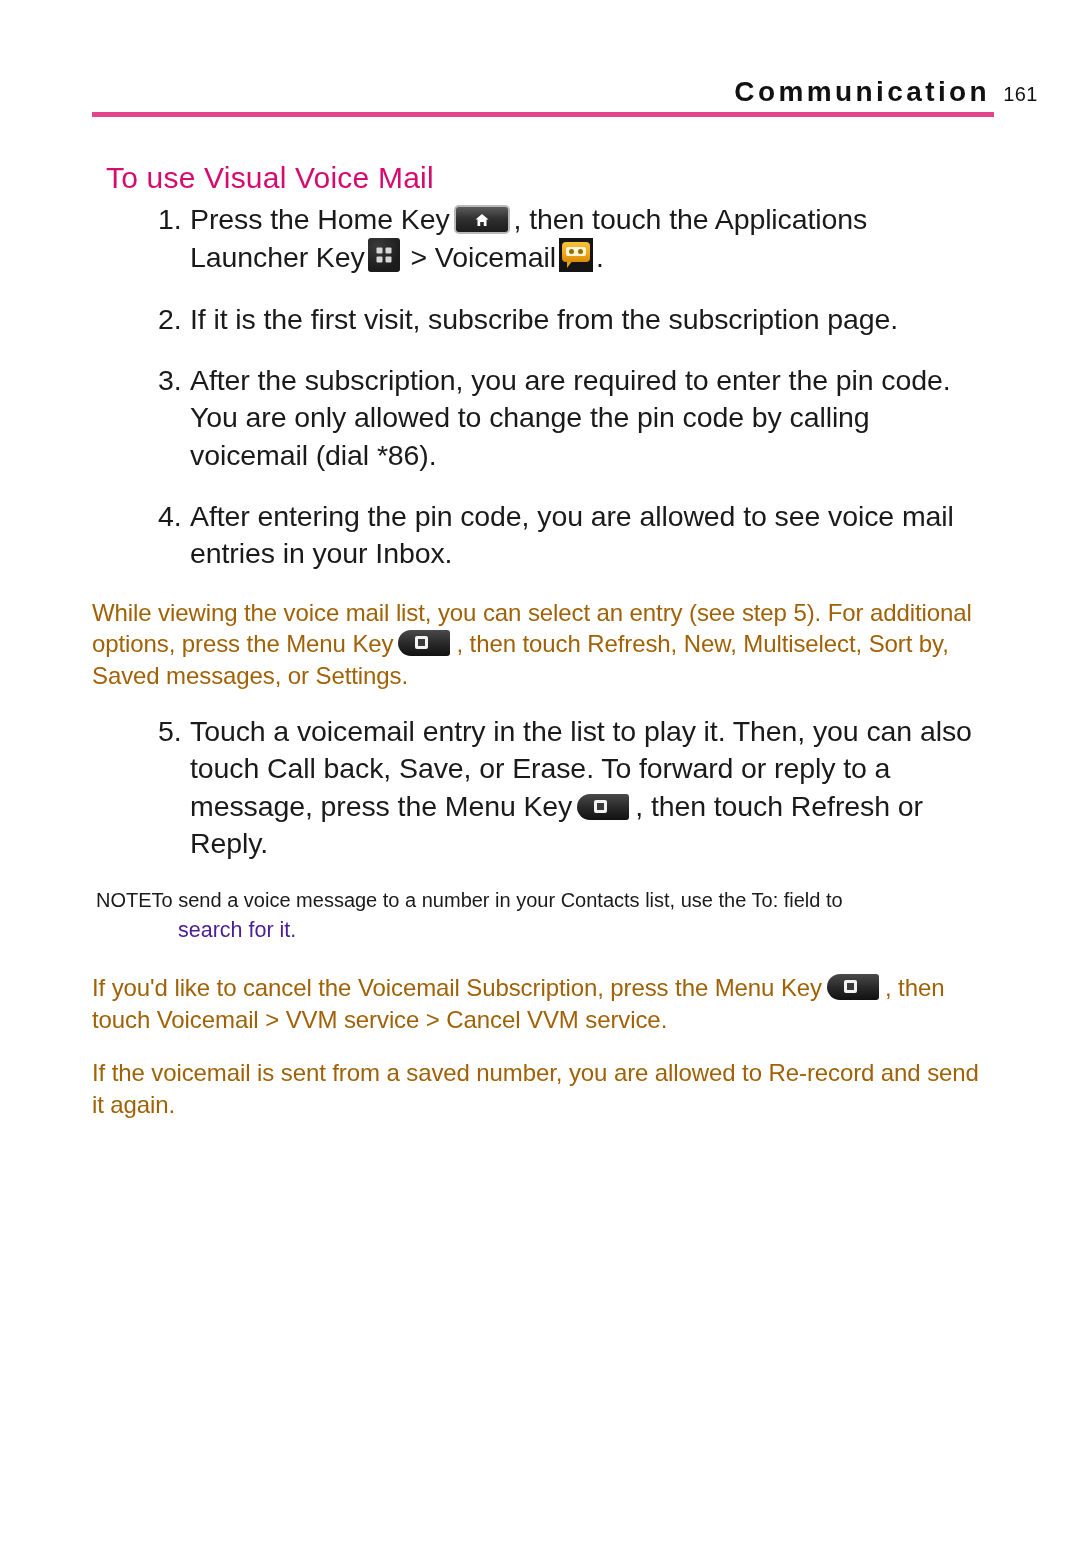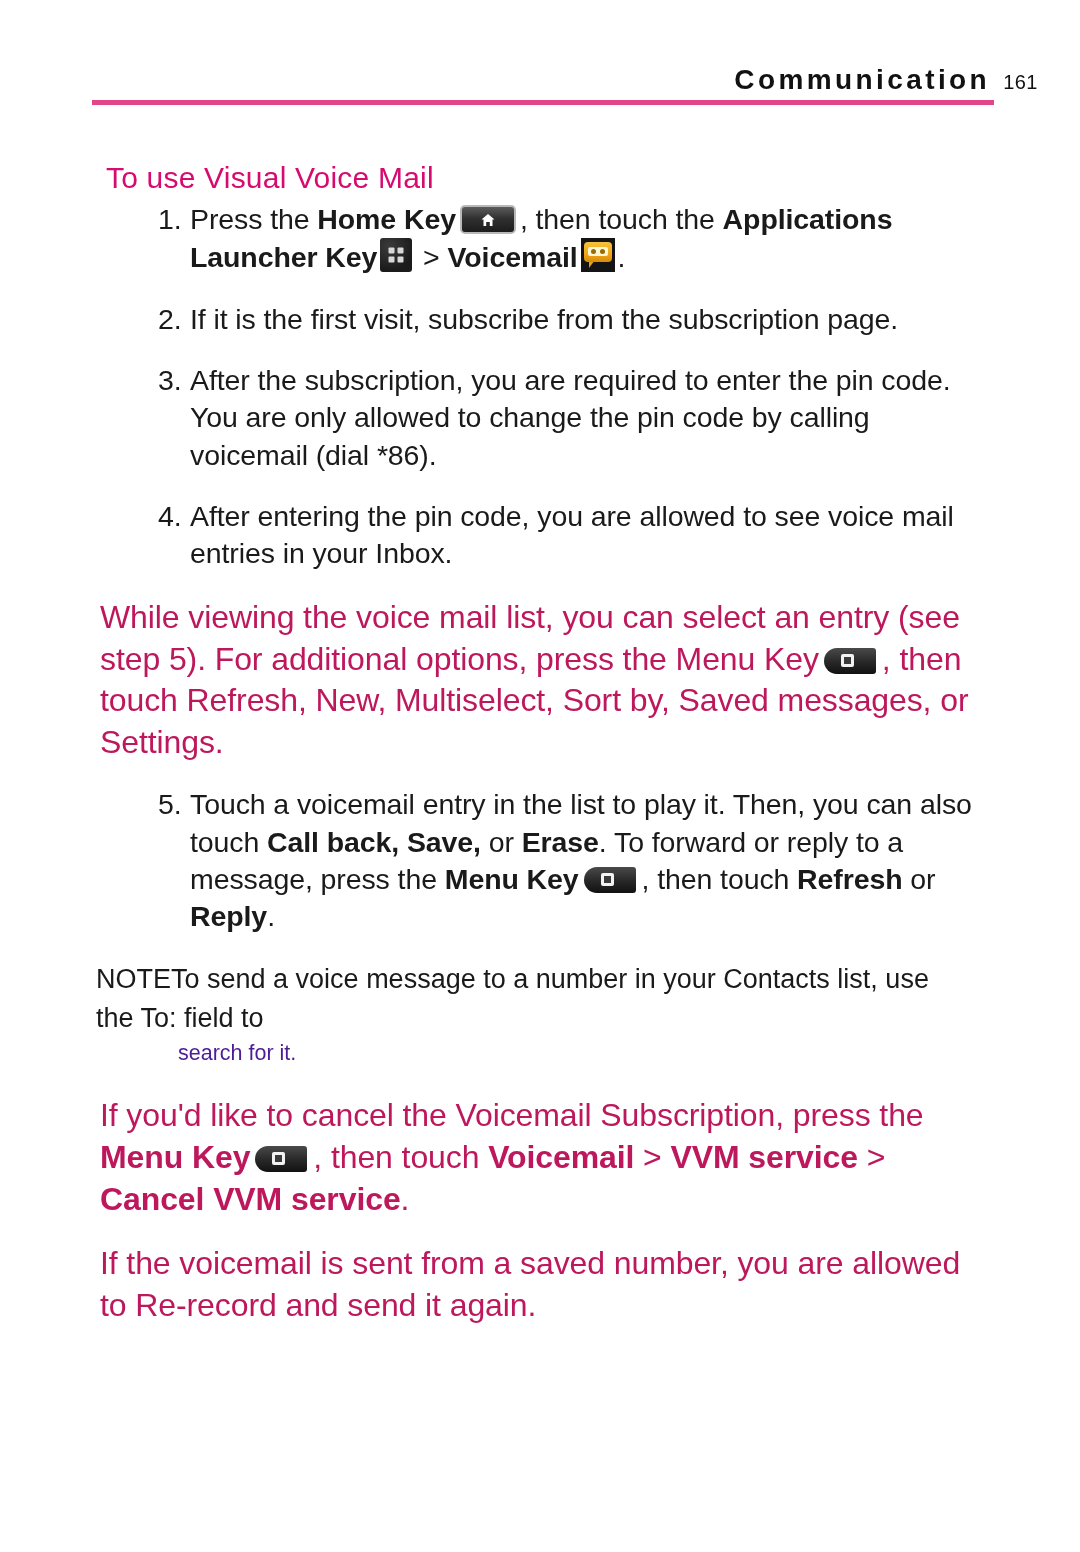--- a/index.html
+++ b/index.html
@@ -20,21 +20,21 @@
     width: 1080px;
     height: 1552px;
     box-sizing: border-box;
   }
 
   
   .header {
     position: absolute;
     left: 92px;
     right: 42px;
-    top: 64px;
+    top: 76px;
     height: 46px;
   }
   .header-line {
     position: absolute;
     left: 0;
     right: 44px;
     top: 36px;
     height: 5px;
     background: #e2458a;
   }
@@ -71,25 +71,25 @@
   h2.section-title {
     margin: 0 0 5px 14px;
     font-size: 30px;
     font-weight: normal;
     letter-spacing: 0.2px;
     color: #d60b70;
     line-height: 1.2;
   }
 
   p.body-para {
-    margin: 0 0 22px 8px;
-    font-size: 32px;
+    margin: 0 0 22px 0;
+    font-size: 24px;
     line-height: 1.31;
     letter-spacing: -0.1px;
-    color: #be185d;
+    color: #a16207;
   }
 
   
   ol.steps {
     list-style: none;
     margin: 0;
     padding: 0;
   }
   ol.steps li.step {
     position: relative;
@@ -103,28 +103,28 @@
   ol.steps li.step .num {
     position: absolute;
     left: 66px;
     top: 0;
     width: 34px;
     text-align: left;
     font-size: 28.5px;
     color: #1a1a1a;
   }
 
-  b, strong { font-weight: bold; }
+  b, strong { font-weight: normal; }
   .note-wrap {
     position: relative;
     margin: 4px 0 26px 4px;
     width: 860px;
   }
   .note-line1 {
-    font-size: 27px;
+    font-size: 20px;
     line-height: 1.45;
     color: #1a1a1a;
   }
   .note-line2 {
     font-size: 21.5px;
     line-height: 1.45;
     color: #4c1d95;
     padding-left: 82px;
   }
 

